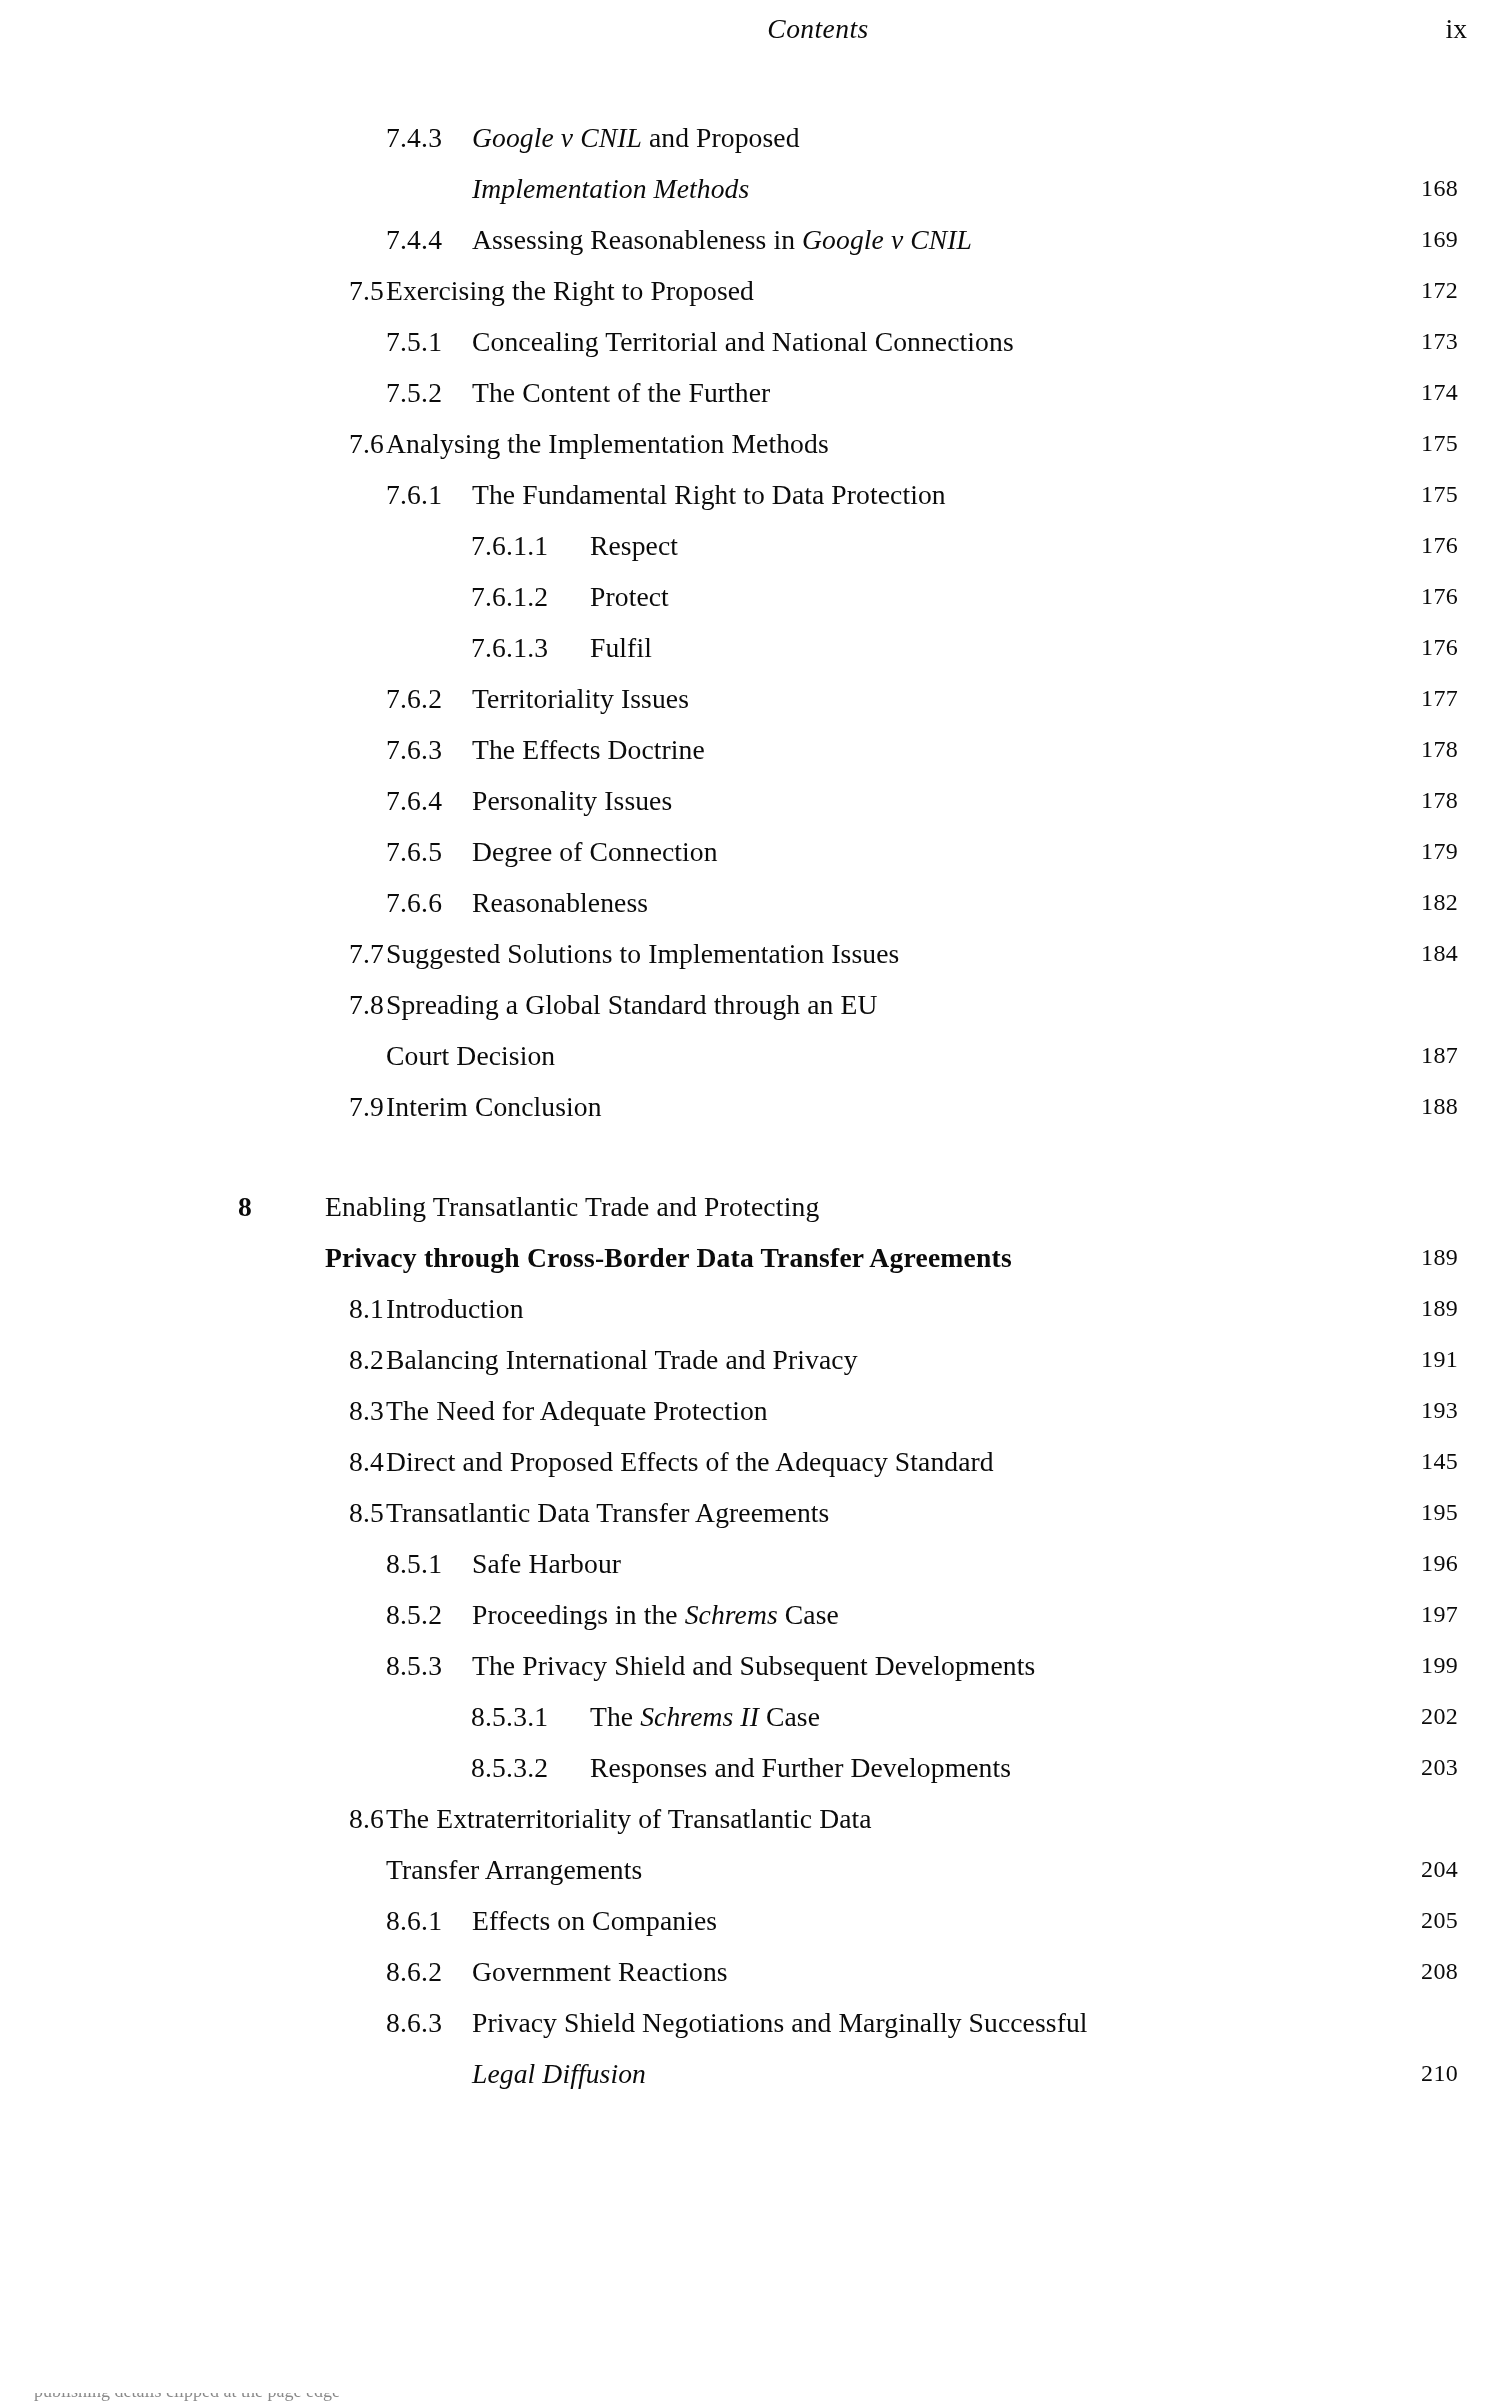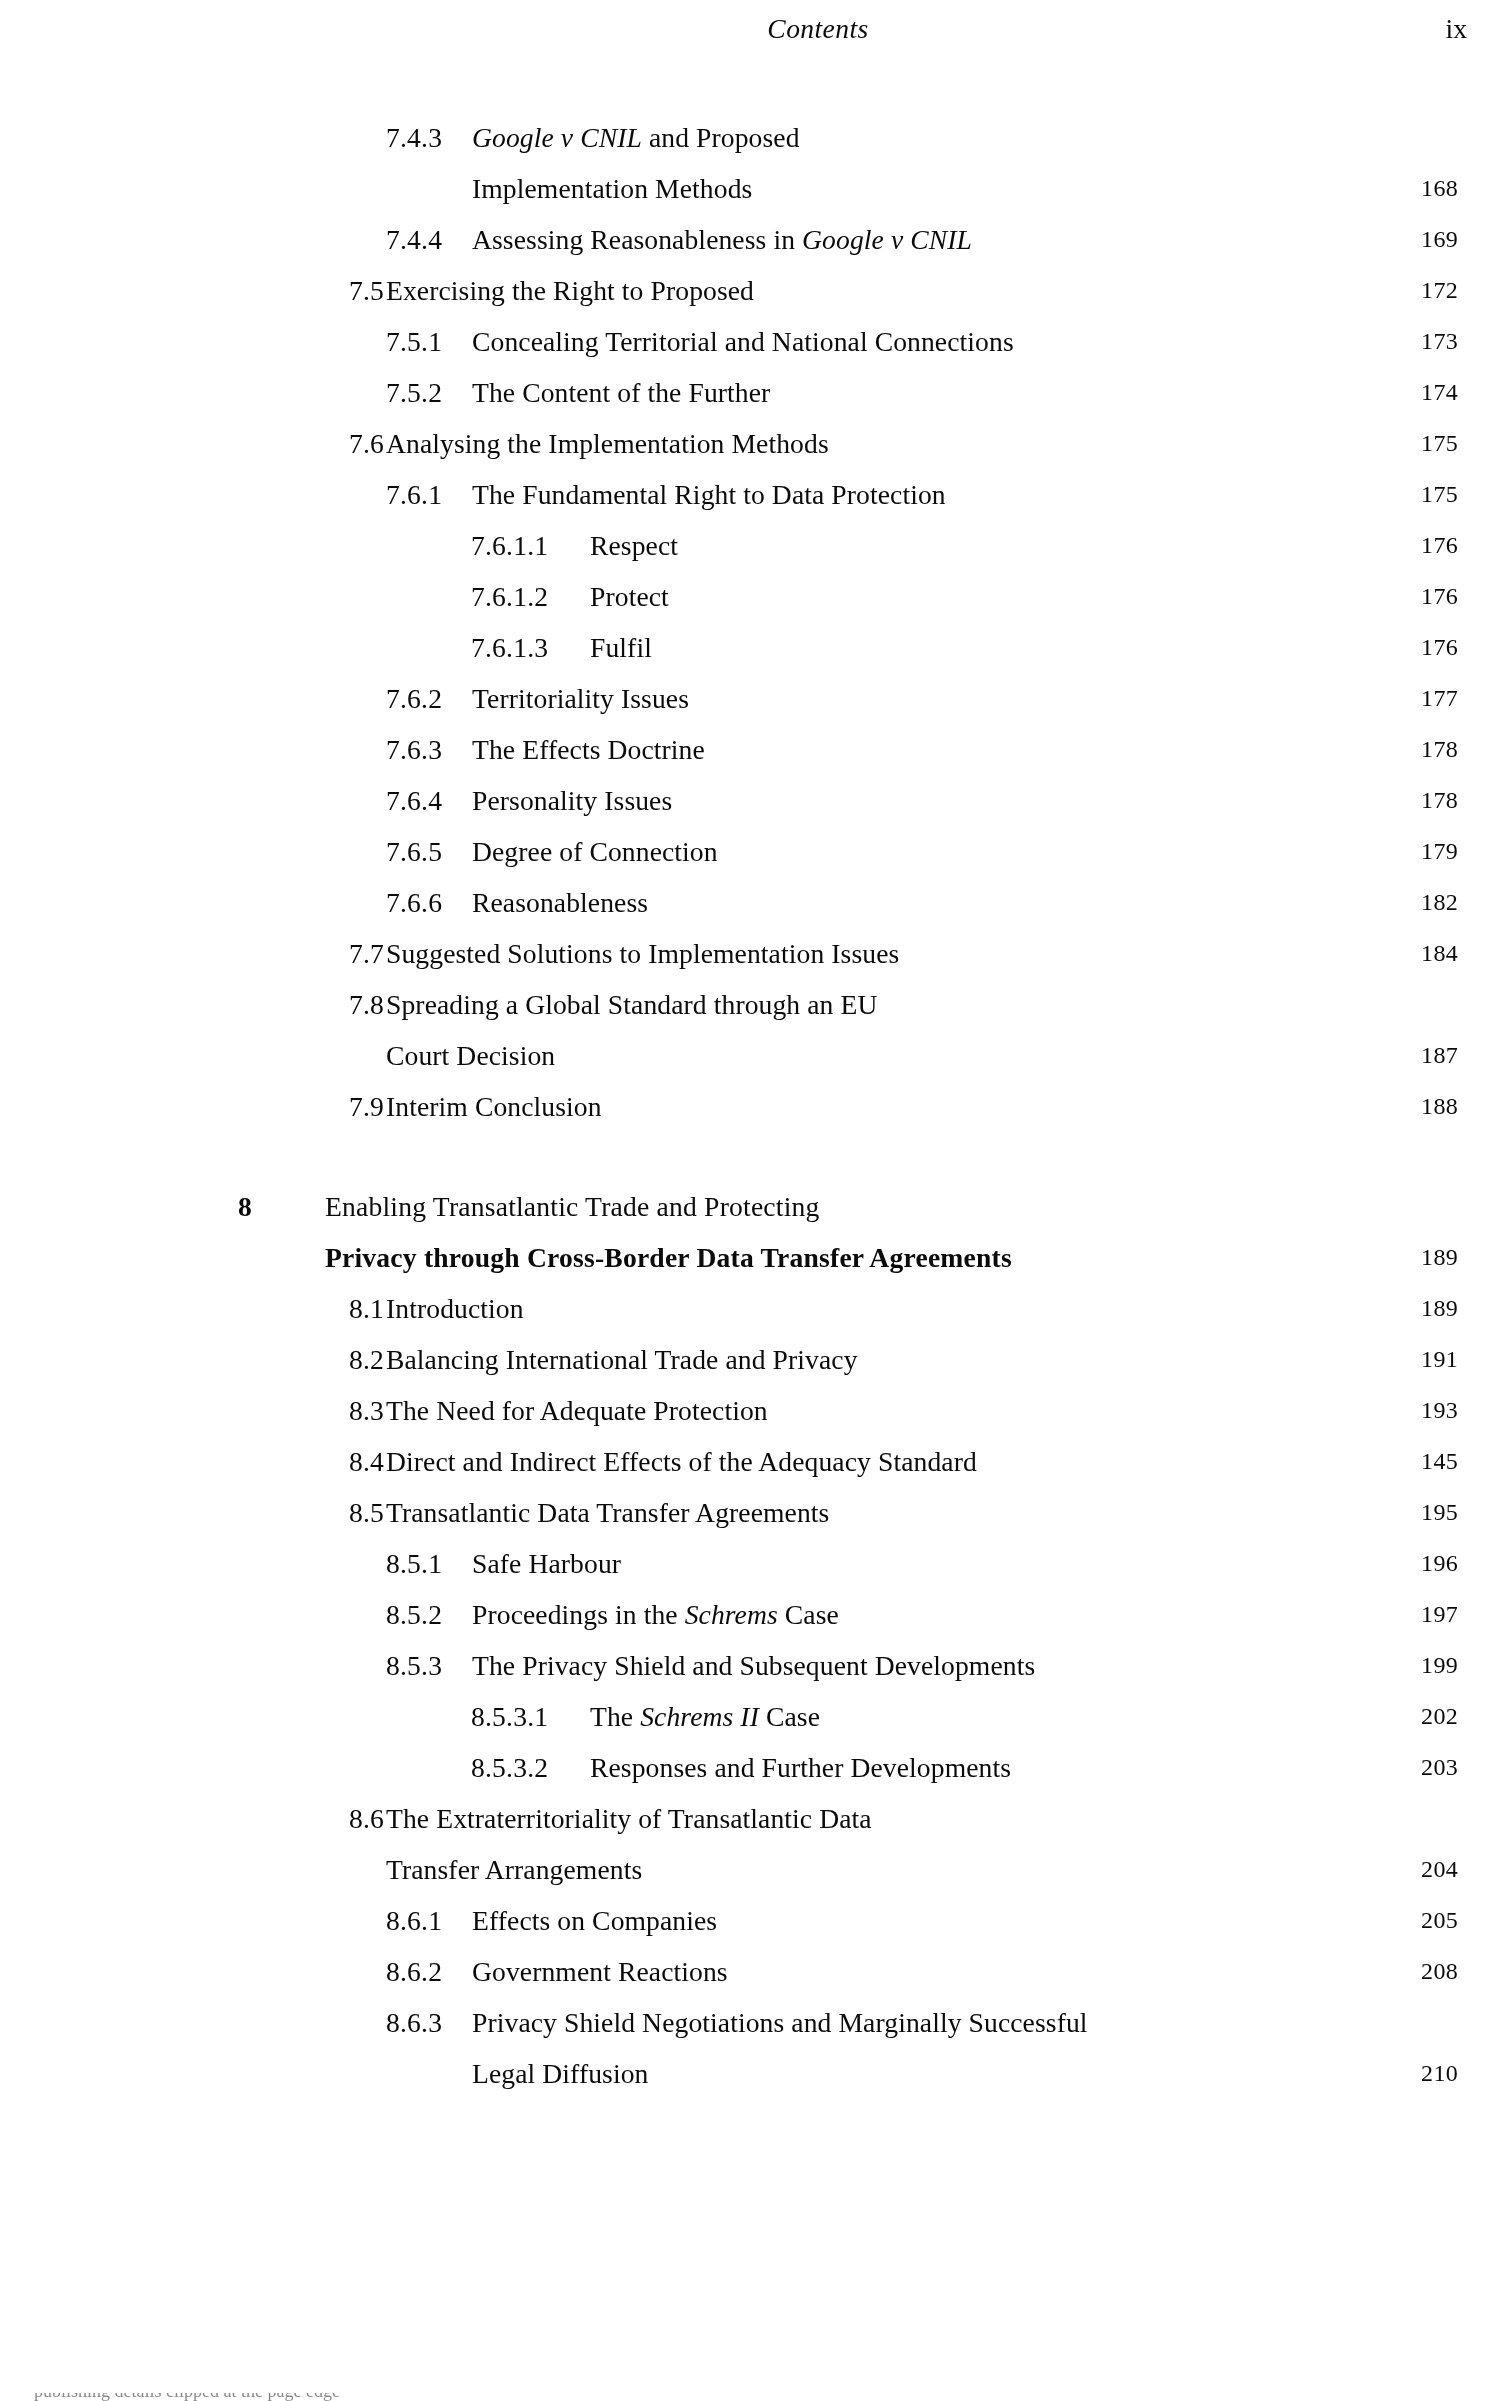--- a/index.html
+++ b/index.html
@@ -85,21 +85,21 @@
   .d1 > .label { left: 386px; }
 
   .d2 > .num   { left: 386px; }
   .d2 > .label { left: 472px; }
 
   .d3 > .num   { left: 471px; }
   .d3 > .label { left: 590px; }
 
   
   .cont1 > .label { left: 386px; }
-  .cont2 > .label { left: 472px; }
+  .cont2 > .label { left: 472px; font-style: italic; }
 
   
   .chap > .num {
     left: 238px;
     font-weight: bold;
     font-size: 27.6px;
   }
   .chap > .label {
     left: 325px;
     font-weight: normal;
@@ -260,21 +260,21 @@
       <span class="label">Balancing International Trade and Privacy</span>
       <span class="page">191</span>
     </div>
     <div class="row d1">
       <span class="num">8.3</span>
       <span class="label">The Need for Adequate Protection</span>
       <span class="page">193</span>
     </div>
     <div class="row d1">
       <span class="num">8.4</span>
-      <span class="label">Direct and Indirect Effects of the Adequacy Standard</span>
+      <span class="label">Direct and Proposed Effects of the Adequacy Standard</span>
       <span class="page">145</span>
     </div>
     <div class="row d1">
       <span class="num">8.5</span>
       <span class="label">Transatlantic Data Transfer Agreements</span>
       <span class="page">195</span>
     </div>
     <div class="row d2">
       <span class="num">8.5.1</span>
       <span class="label">Safe Harbour</span>

